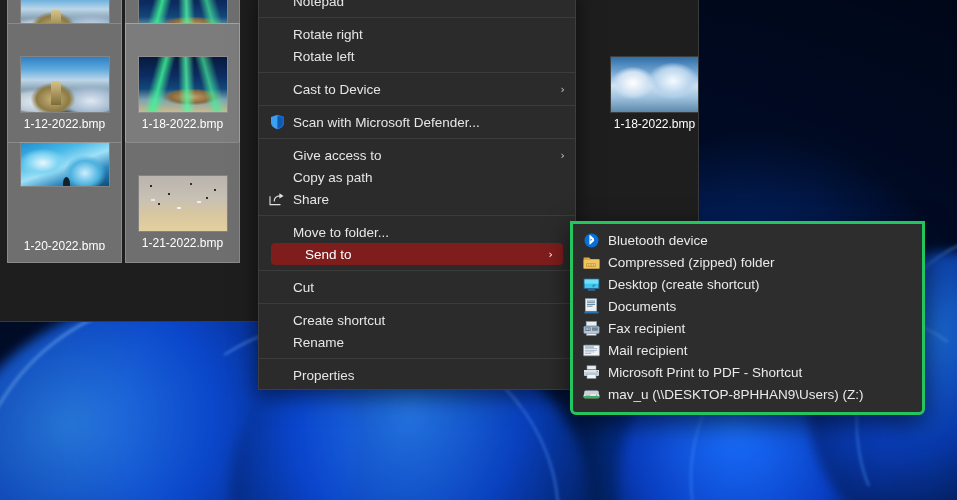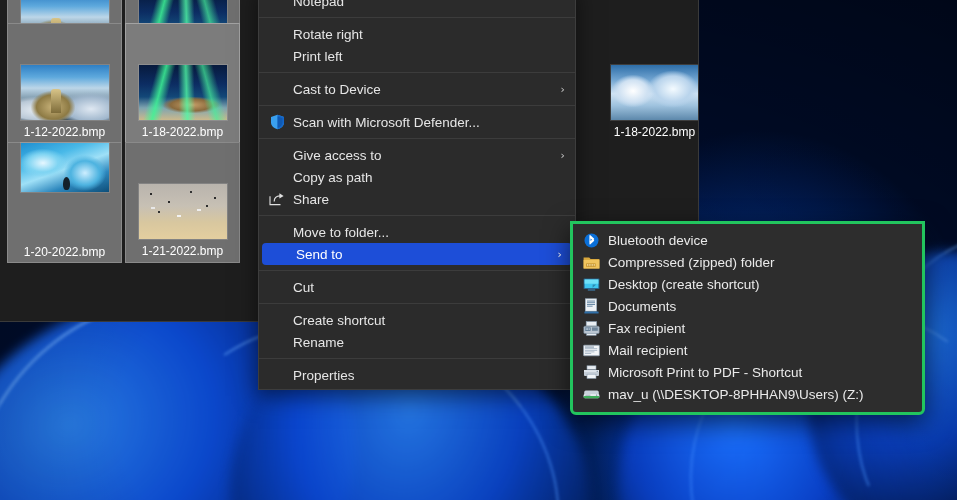--- a/index.html
+++ b/index.html
@@ -96,21 +96,21 @@
   }
   .grid {
     position: absolute;
     left: 8px; top: -48px;
   }
   .tile {
     position: absolute;
     width: 113px; height: 119px;
     display: flex; flex-direction: column;
     align-items: center; justify-content: flex-end;
-    padding-bottom: 4px;
+    padding-bottom: 12px;
   }
   .tile.selected {
     background: #6f6f6f;
     outline: 1px solid #8a8a8a;
   }
   .tile.focused {
     background: #7c7c7c;
     outline: 1px solid #a3a3a3;
   }
   .thumb {
@@ -218,24 +218,24 @@
     margin-right: 6px;
   }
   .mi .mlabel { flex: 1 1 auto; }
   .mi .marrow {
     color: #c8c8c8;
     font-size: 11px;
     margin-left: 8px;
     font-family: "DejaVu Sans", sans-serif;
   }
   .mi.hl {
-    background: #1d4ed8;
+    background: #7f1d1d;
     color: #fff;
     border-radius: 4px;
-    margin: 0 3px;
+    margin: 0 12px;
   }
   .mi.hl .marrow { color: #fff; }
   .sep {
     height: 1px;
     background: #3c3c3c;
     margin: 5px 0;
   }
 
   
   .submenu {
@@ -342,21 +342,21 @@
       <span class="mlabel">Notepad</span>
     </div>
     <div class="sep"></div>
 
     <div class="mi">
       <span class="micon"></span>
       <span class="mlabel">Rotate right</span>
     </div>
     <div class="mi">
       <span class="micon"></span>
-      <span class="mlabel">Print left</span>
+      <span class="mlabel">Rotate left</span>
     </div>
     <div class="sep"></div>
 
     <div class="mi">
       <span class="micon"></span>
       <span class="mlabel">Cast to Device</span>
       <span class="marrow">›</span>
     </div>
     <div class="sep"></div>
 

